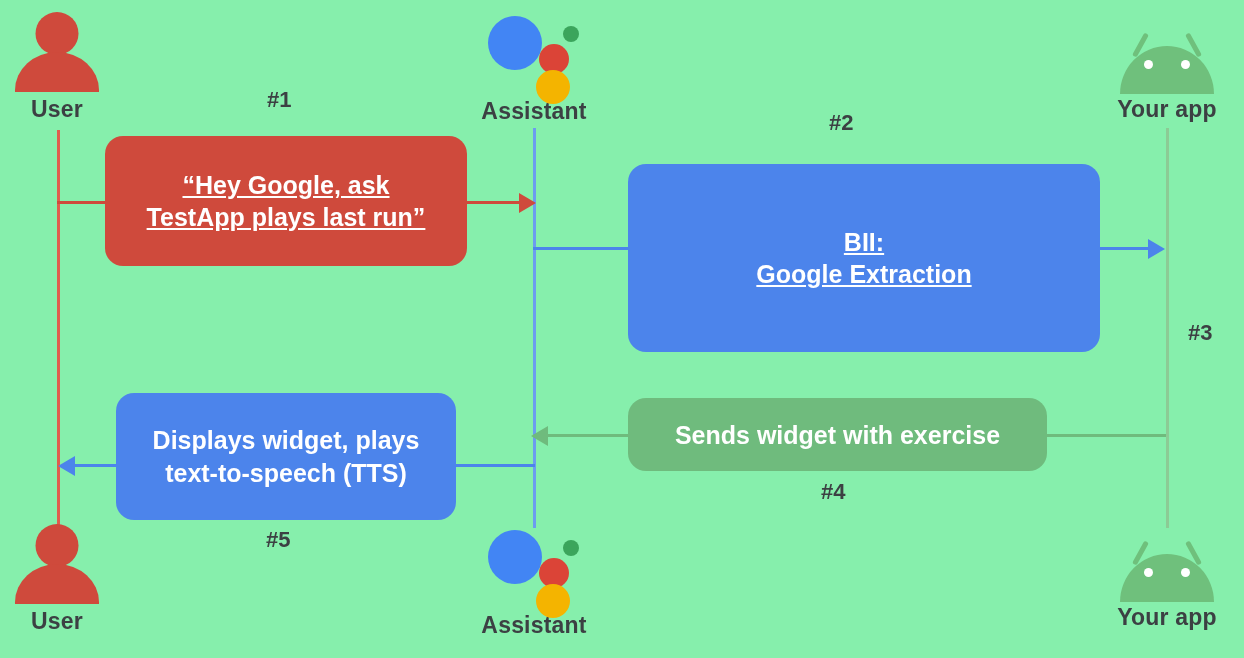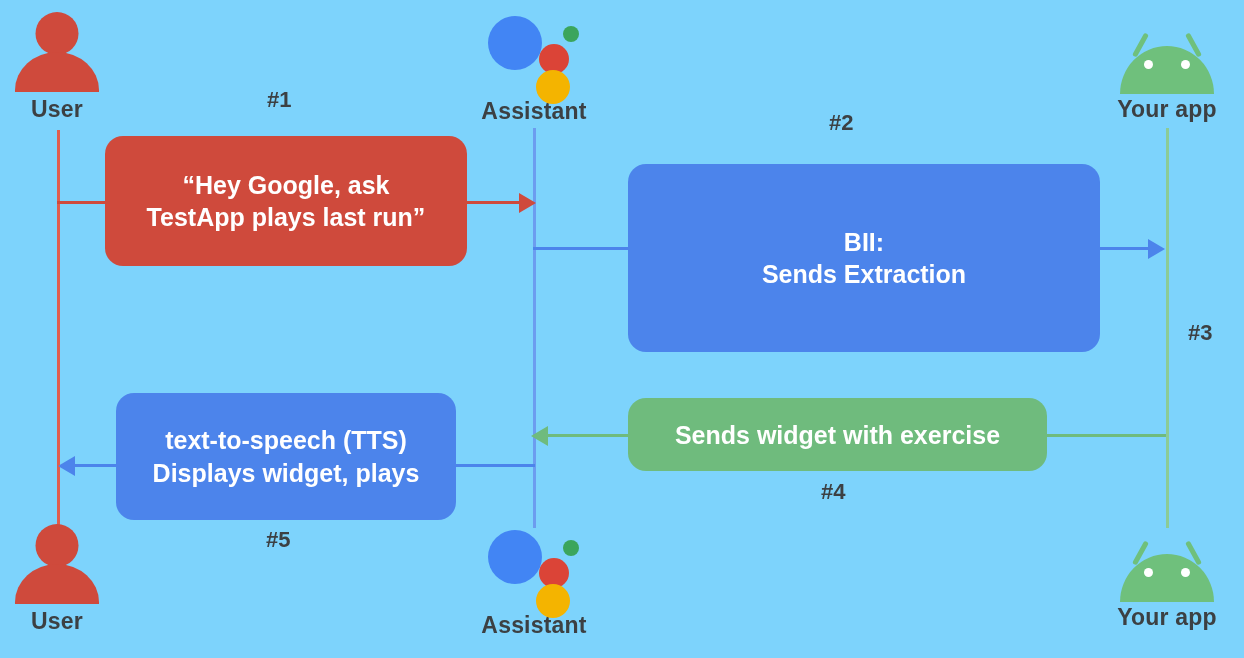--- a/index.html
+++ b/index.html
@@ -7,21 +7,21 @@
     padding: 0;
     background: #ffffff;
   }
   body {
     font-family: "Liberation Sans", sans-serif;
   }
   #canvas {
     position: relative;
     width: 1244px;
     height: 658px;
-    background: #7dd3fc;
+    background: #86efac;
     overflow: hidden;
   }
 
   
   .actor {
     position: absolute;
     text-align: center;
     width: 160px;
   }
   .actor-label {
@@ -213,37 +213,37 @@
     </div>
     <div class="actor-label">Your app</div>
   </div>
 
   <div class="step-label" style="left:267px; top:87px;">#1</div>
 
   <div class="hline red" style="left:57px; top:201px; width:70px;"></div>
   <div class="hline red" style="left:466px; top:201px; width:60px;"></div>
   <div class="arrowhead right red" style="left:519px; top:193px;"></div>
 
-  <div class="msgbox red" style="left:105px; top:136px; width:362px; height:130px; font-size:25px; line-height:1.28;">
+  <div class="msgbox red" style="left:105px; top:136px; width:362px; height:130px; font-size:25px; line-height:1.28;text-decoration:underline;">
     <div class="lines">
       <div>“Hey Google, ask</div>
       <div>TestApp plays last run”</div>
     </div>
   </div>
 
   <div class="step-label" style="left:829px; top:110px;">#2</div>
 
   <div class="hline blue" style="left:533px; top:247px; width:98px;"></div>
   <div class="hline blue" style="left:1099px; top:247px; width:55px;"></div>
   <div class="arrowhead right blue" style="left:1148px; top:239px;"></div>
 
-  <div class="msgbox blue" style="left:628px; top:164px; width:472px; height:188px; font-size:25px; line-height:1.3;">
+  <div class="msgbox blue" style="left:628px; top:164px; width:472px; height:188px; font-size:25px; line-height:1.3;text-decoration:underline;">
     <div class="lines">
       <div>BII:</div>
-      <div>Sends Extraction</div>
+      <div>Google Extraction</div>
     </div>
   </div>
 
   <div class="step-label" style="left:1188px; top:320px;">#3</div>
 
   <div class="step-label" style="left:821px; top:479px;">#4</div>
 
   <div class="hline green" style="left:1046px; top:434px; width:120px;"></div>
   <div class="hline green" style="left:548px; top:434px; width:81px;"></div>
   <div class="arrowhead left green" style="left:531px; top:426px;"></div>
@@ -255,22 +255,22 @@
   </div>
 
   <div class="step-label" style="left:266px; top:527px;">#5</div>
 
   <div class="hline blue" style="left:455px; top:464px; width:80px;"></div>
   <div class="hline blue" style="left:74px; top:464px; width:48px;"></div>
   <div class="arrowhead left blue" style="left:58px; top:456px;"></div>
 
   <div class="msgbox blue" style="left:116px; top:393px; width:340px; height:127px; font-size:25px; line-height:1.3;">
     <div class="lines">
+      <div>Displays widget, plays</div>
       <div>text-to-speech (TTS)</div>
-      <div>Displays widget, plays</div>
     </div>
   </div>
 
   <div class="actor" style="left:-23px; top:524px;">
     <div class="user-glyph">
       <div class="user-head"></div>
       <div class="user-body"></div>
     </div>
     <div class="actor-label">User</div>
   </div>

